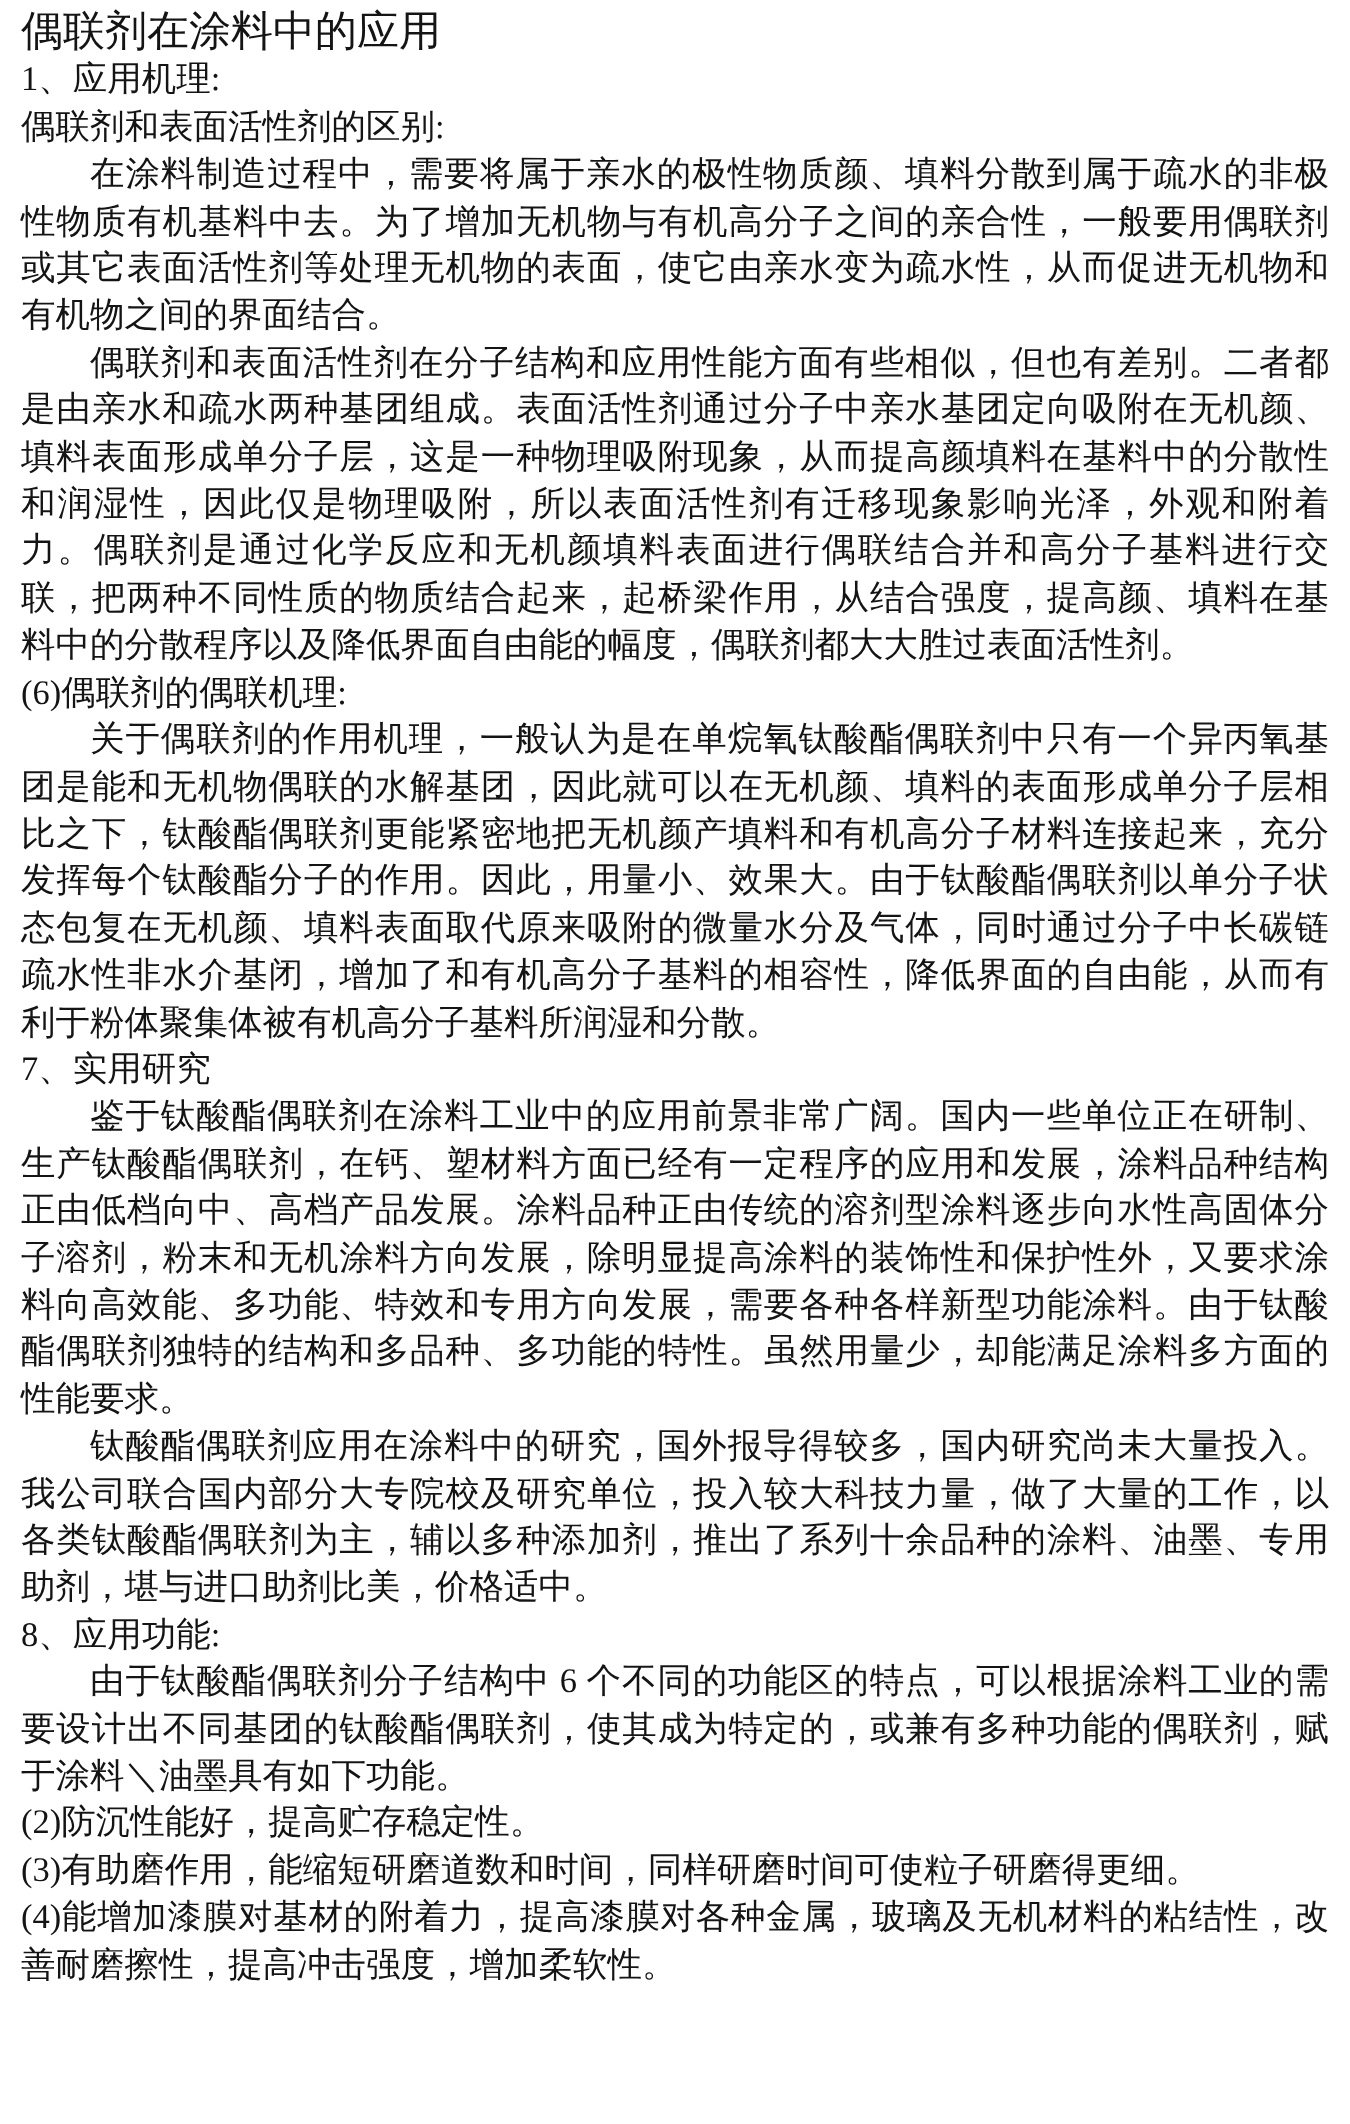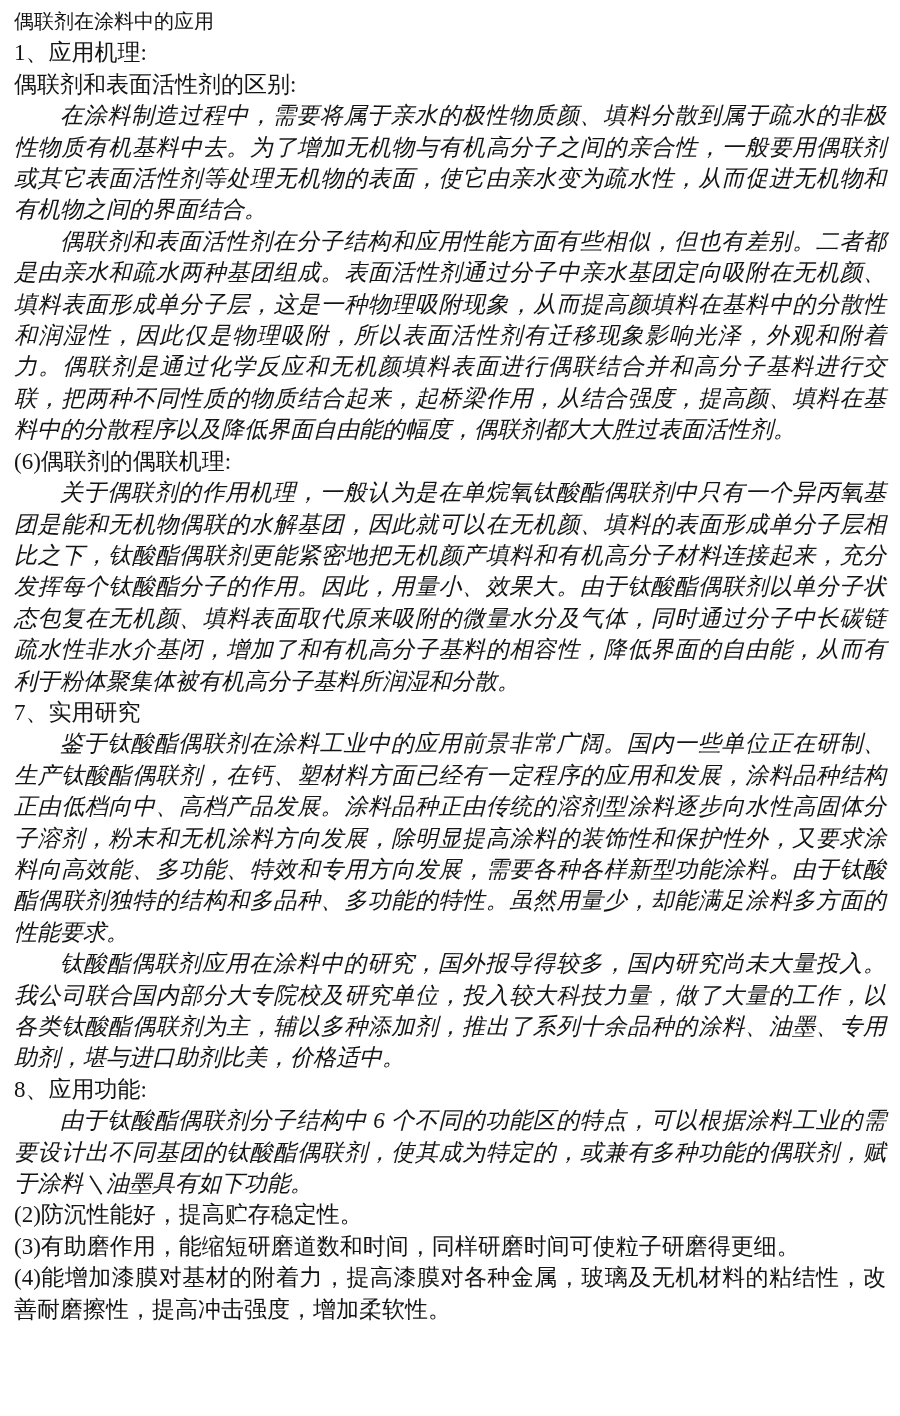--- a/index.html
+++ b/index.html
@@ -17,25 +17,24 @@
     font-size: 23px;
     line-height: 31.4px;
     padding: 6px 14px 20px 14px;
   }
   .page p {
     margin: 0;
     text-align: justify;
   }
   .title {
     text-align: left;
-    font-size: 20px;
+    font-size: 28px;
   }
   .indent {
     text-indent: 2em;
-    font-style: italic;
   }
   .plain {
     text-indent: 0;
   }
 </style>
 </head>
 <body>
 
 <div class="page">
   <p class="title">偶联剂在涂料中的应用</p>

